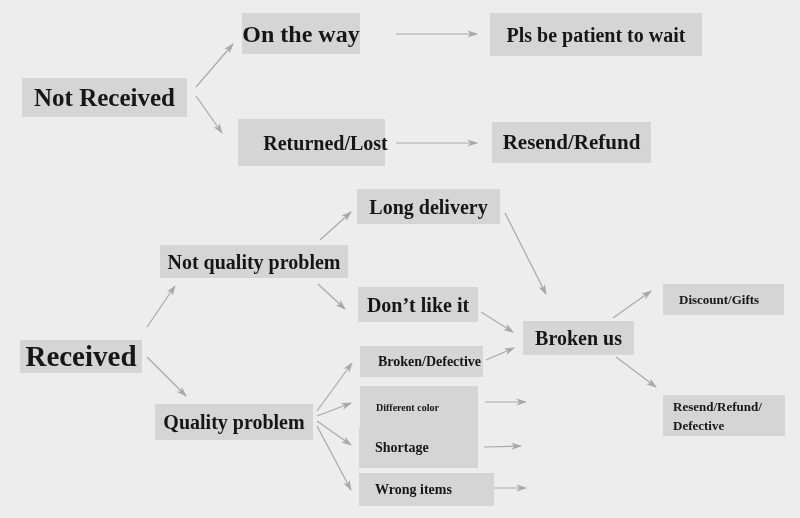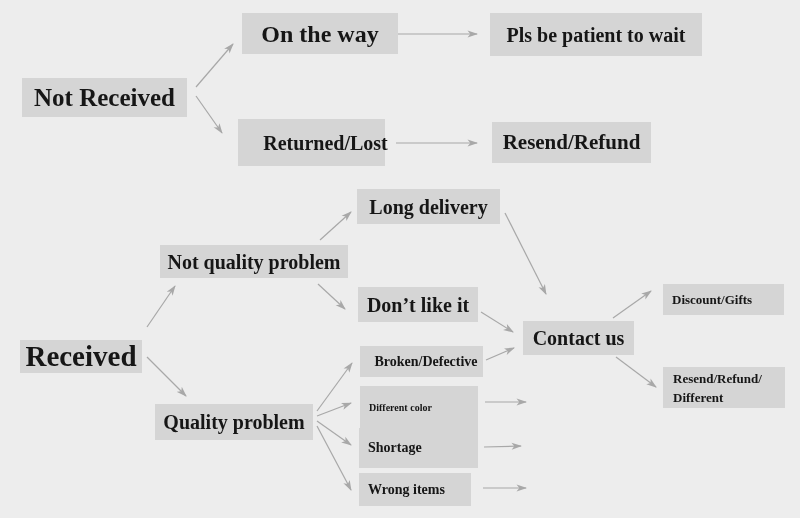--- a/index.html
+++ b/index.html
@@ -28,44 +28,45 @@
     position: absolute;
     background: var(--node-fill);
     color: var(--text);
     font-weight: 700;
     display: flex;
     align-items: center;
     justify-content: center;
     white-space: nowrap;
     line-height: 1;
   }
-  .node.left { justify-content: flex-start; padding-left: 9px; }
+  .node.left { justify-content: flex-start; padding-left: 16px; }
   .node.two-line {
     flex-direction: column;
     align-items: flex-start;
     justify-content: center;
     padding-left: 10px;
     line-height: 19px;
+    margin-top: 28px;
   }
   
   #n-not-received        { left: 22px;  top: 78px;  width: 165px; height: 39px; font-size: 25px; }
-  #n-on-the-way          { left: 242px; top: 13px;  width: 156px; height: 41px; font-size: 24px; }
+  #n-on-the-way          { left: 242px; top: 13px;  width: 118px; height: 41px; font-size: 24px; }
   #n-pls-be-patient      { left: 490px; top: 13px;  width: 212px; height: 43px; font-size: 20px; }
   #n-returned-lost       { left: 238px; top: 119px; width: 147px; height: 47px; font-size: 20px; padding-left: 28px; }
   #n-resend-refund       { left: 492px; top: 122px; width: 159px; height: 41px; font-size: 21px; }
   #n-received            { left: 20px;  top: 340px; width: 122px; height: 33px; font-size: 29px; }
   #n-not-quality-problem { left: 160px; top: 245px; width: 188px; height: 33px; font-size: 20px; }
   #n-quality-problem     { left: 155px; top: 404px; width: 158px; height: 36px; font-size: 20px; }
   #n-long-delivery       { left: 357px; top: 189px; width: 143px; height: 35px; font-size: 20px; }
   #n-dont-like-it        { left: 358px; top: 287px; width: 120px; height: 35px; font-size: 20px; }
   #n-contact-us          { left: 523px; top: 321px; width: 111px; height: 34px; font-size: 20px; }
   #n-broken-defective    { left: 360px; top: 346px; width: 123px; height: 31px; font-size: 14px; justify-content: center; }
   #n-different-color     { left: 360px; top: 386px; width: 118px; height: 44px; font-size: 10px; }
   #n-shortage            { left: 359px; top: 428px; width: 119px; height: 40px; font-size: 14px; }
-  #n-wrong-items         { left: 359px; top: 473px; width: 112px; height: 33px; font-size: 14px; }
+  #n-wrong-items         { left: 359px; top: 473px; width: 135px; height: 33px; font-size: 14px; }
   #n-discount-gifts      { left: 663px; top: 284px; width: 121px; height: 31px; font-size: 13px; }
   #n-resend-refund-disscount { left: 663px; top: 367px; width: 122px; height: 41px; font-size: 13px; }
 </style>
 </head>
 <body>
 
 <div class="stage">
 
   <svg id="edges-layer" viewBox="0 0 800 518" xmlns="http://www.w3.org/2000/svg">
     <defs>
@@ -129,21 +130,21 @@
 
   <div class="node" id="n-long-delivery">
     <span>Long delivery</span>
   </div>
 
   <div class="node" id="n-dont-like-it">
     <span>Don’t like it</span>
   </div>
 
   <div class="node" id="n-contact-us">
-    <span>Contact us</span>
+    <span>Broken us</span>
   </div>
 
   <div class="node left" id="n-broken-defective">
     <span>Broken/Defective</span>
   </div>
 
   <div class="node left" id="n-different-color">
     <span>Different color</span>
   </div>
 
@@ -154,16 +155,16 @@
   <div class="node left" id="n-wrong-items">
     <span>Wrong items</span>
   </div>
 
   <div class="node left" id="n-discount-gifts">
     <span>Discount/Gifts</span>
   </div>
 
   <div class="node two-line" id="n-resend-refund-disscount">
     <span>Resend/Refund/</span>
-    <span>Different</span>
+    <span>Defective</span>
   </div>
 
 </div>
 
 </body></html>

